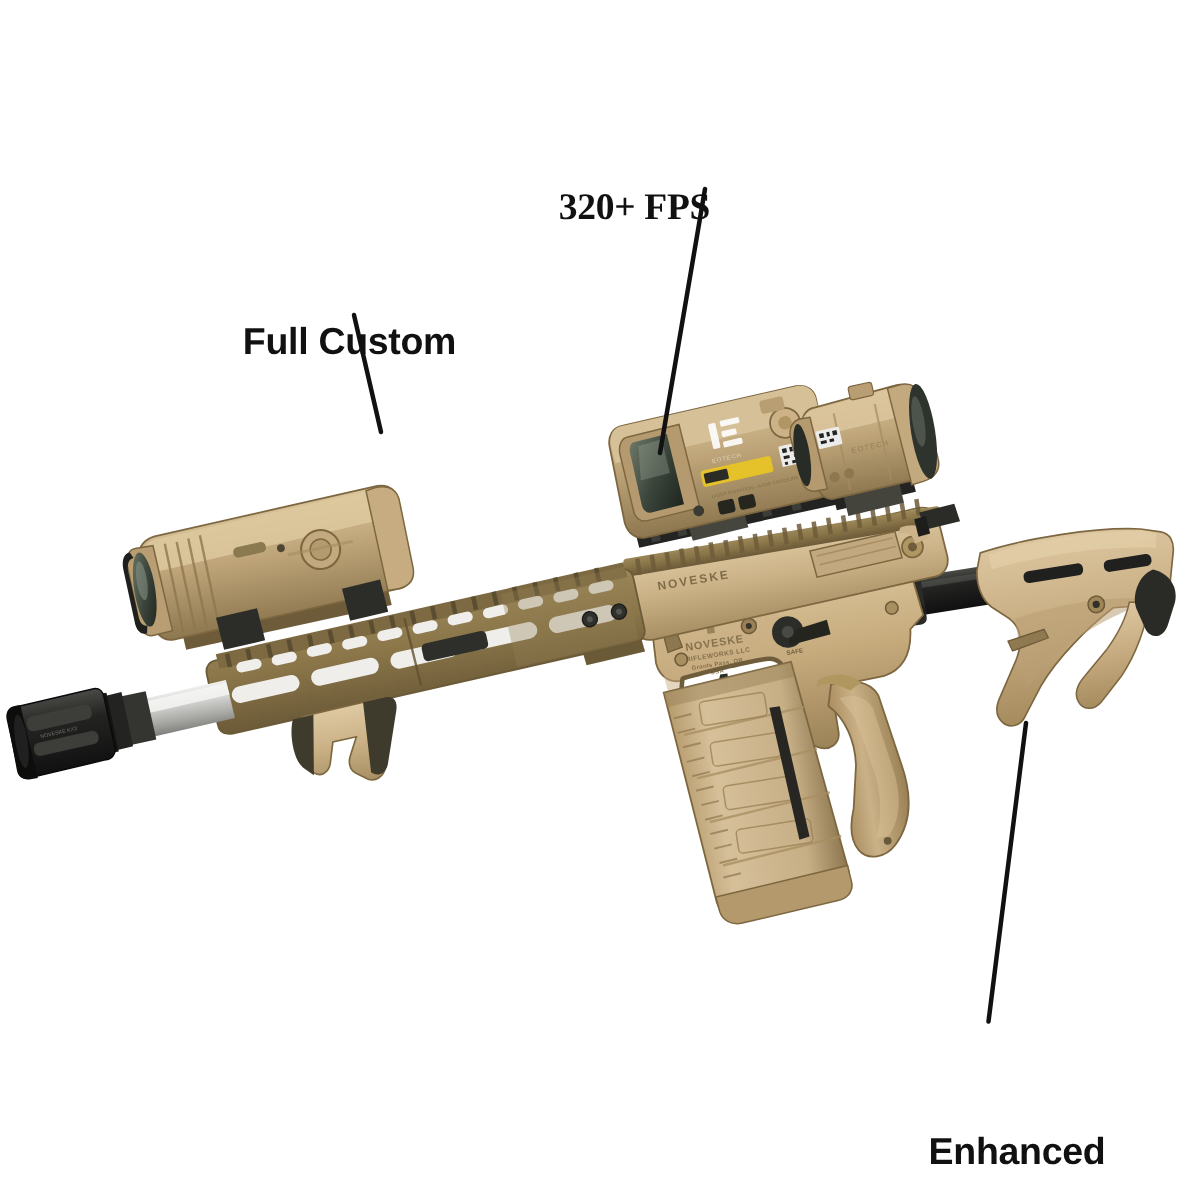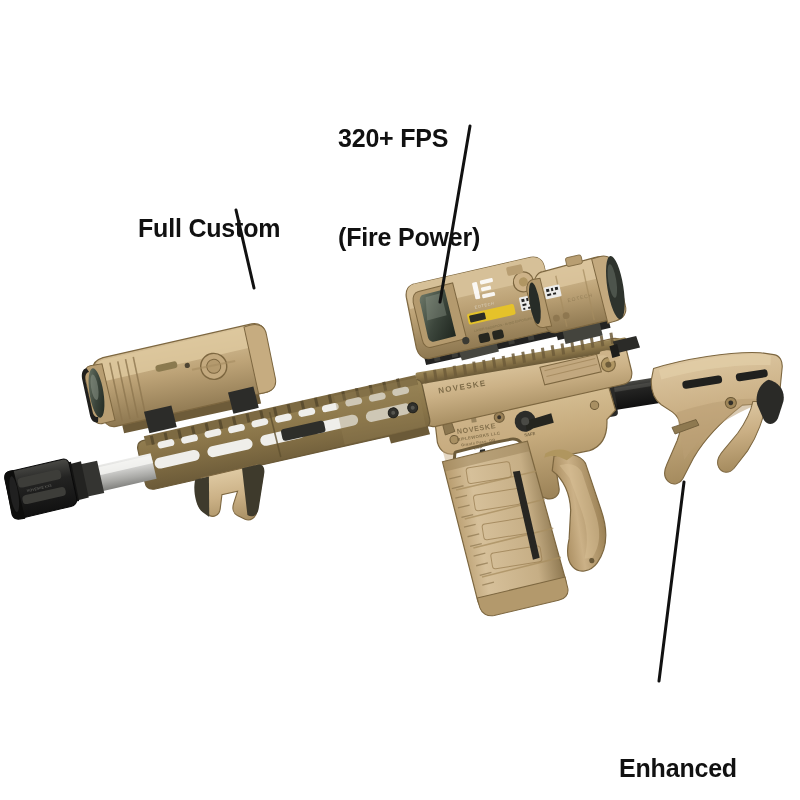--- a/index.html
+++ b/index.html
@@ -21,25 +21,28 @@
     font-weight: 700;
     font-size: 25px;
     line-height: 1.32;
     letter-spacing: -0.2px;
     white-space: pre;
     user-select: none;
   }
   #callout-fps {
     left: 338px;
     top: 56px;
+    text-align: center;
     width: 170px;
+    font-family: Liberation Serif, serif;
   }
   #callout-perf {
     left: 138px;
     top: 146px;
+    text-align: center;
     width: 190px;
   }
   #callout-attach {
     left: 568px;
     top: 686px;
     text-align: center;
     width: 220px;
   }
   #lines {
     position: absolute;
@@ -560,21 +563,20 @@
   </svg>
 
   <svg id="lines" viewBox="0 0 800 800" xmlns="http://www.w3.org/2000/svg">
     <line x1="470" y1="126" x2="440" y2="302" stroke="#111111" stroke-width="3" stroke-linecap="round"></line>
     <line x1="236" y1="210" x2="254" y2="288" stroke="#111111" stroke-width="3" stroke-linecap="round"></line>
     <line x1="684" y1="482" x2="659" y2="681" stroke="#111111" stroke-width="3" stroke-linecap="round"></line>
   </svg>
 
   <div class="callout" id="callout-fps">
     <div>320+ FPS</div>
-    <div>(Fire Power)</div>
   </div>
 
   <div class="callout" id="callout-perf">
     <div>Full Custom</div>
   </div>
 
   <div class="callout" id="callout-attach">
     <div>Enhanced</div>
     
   </div>

